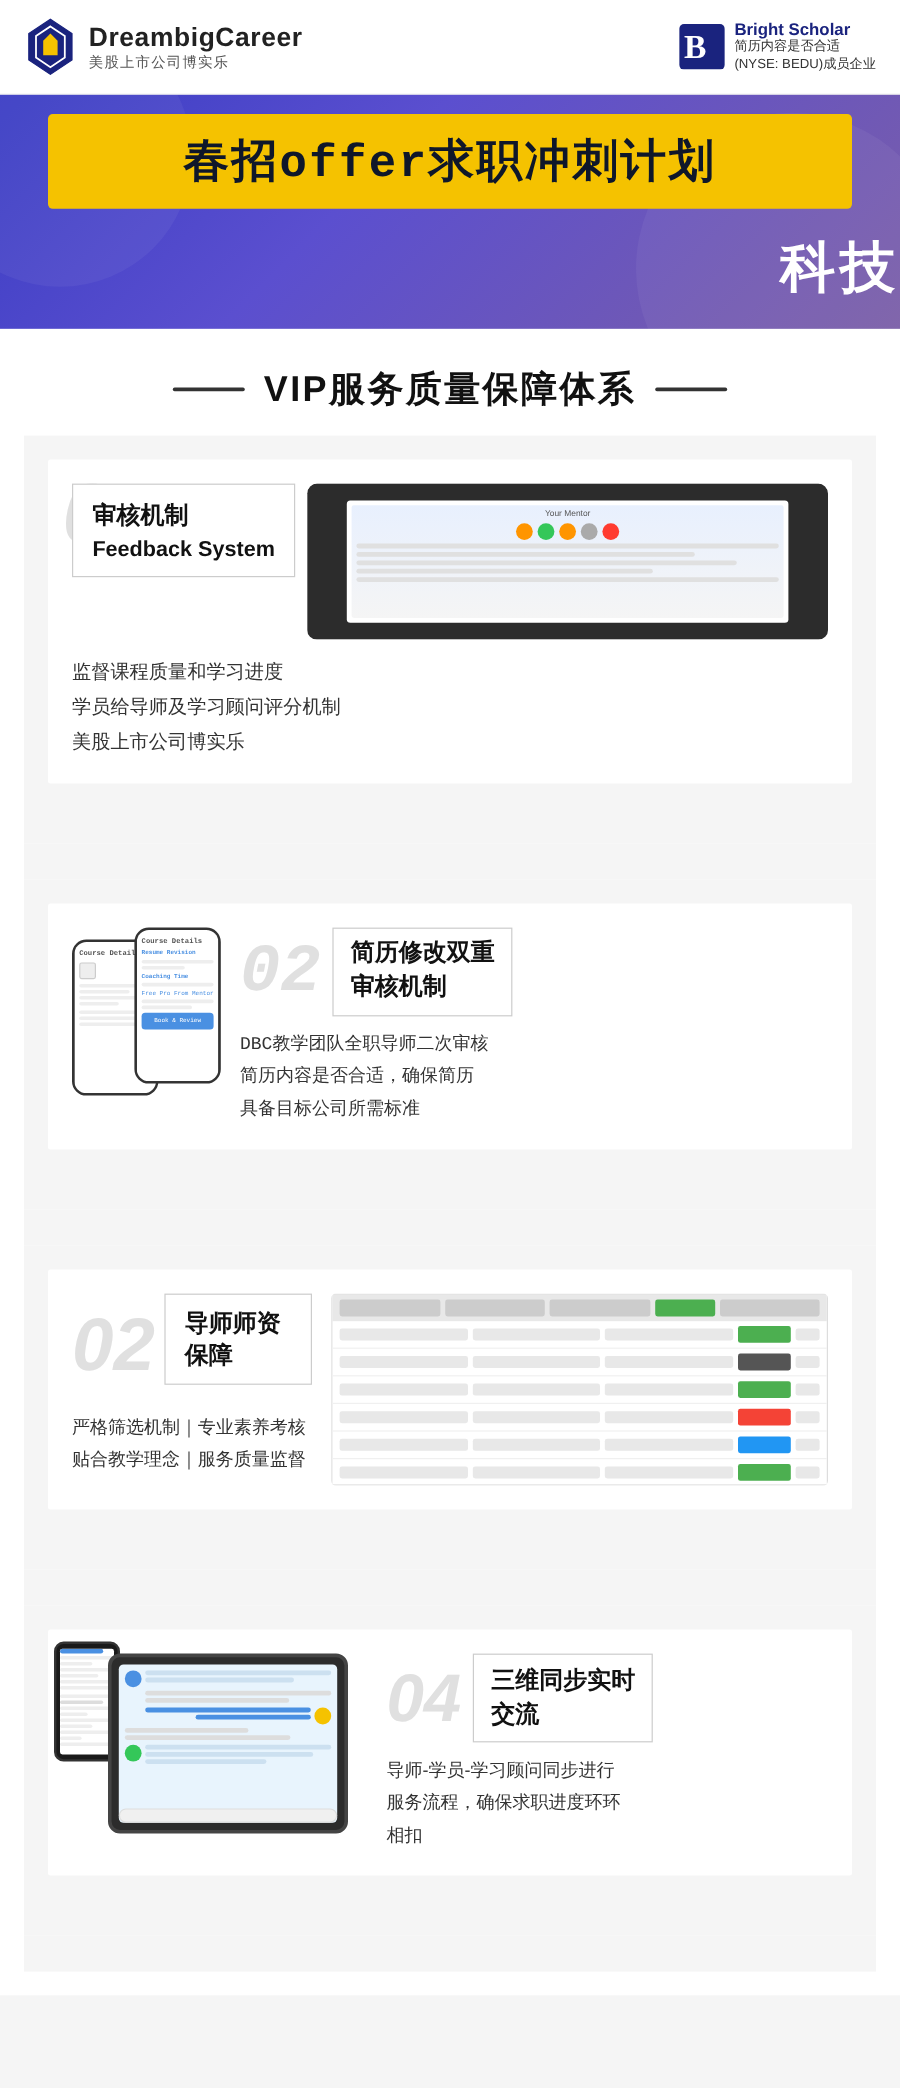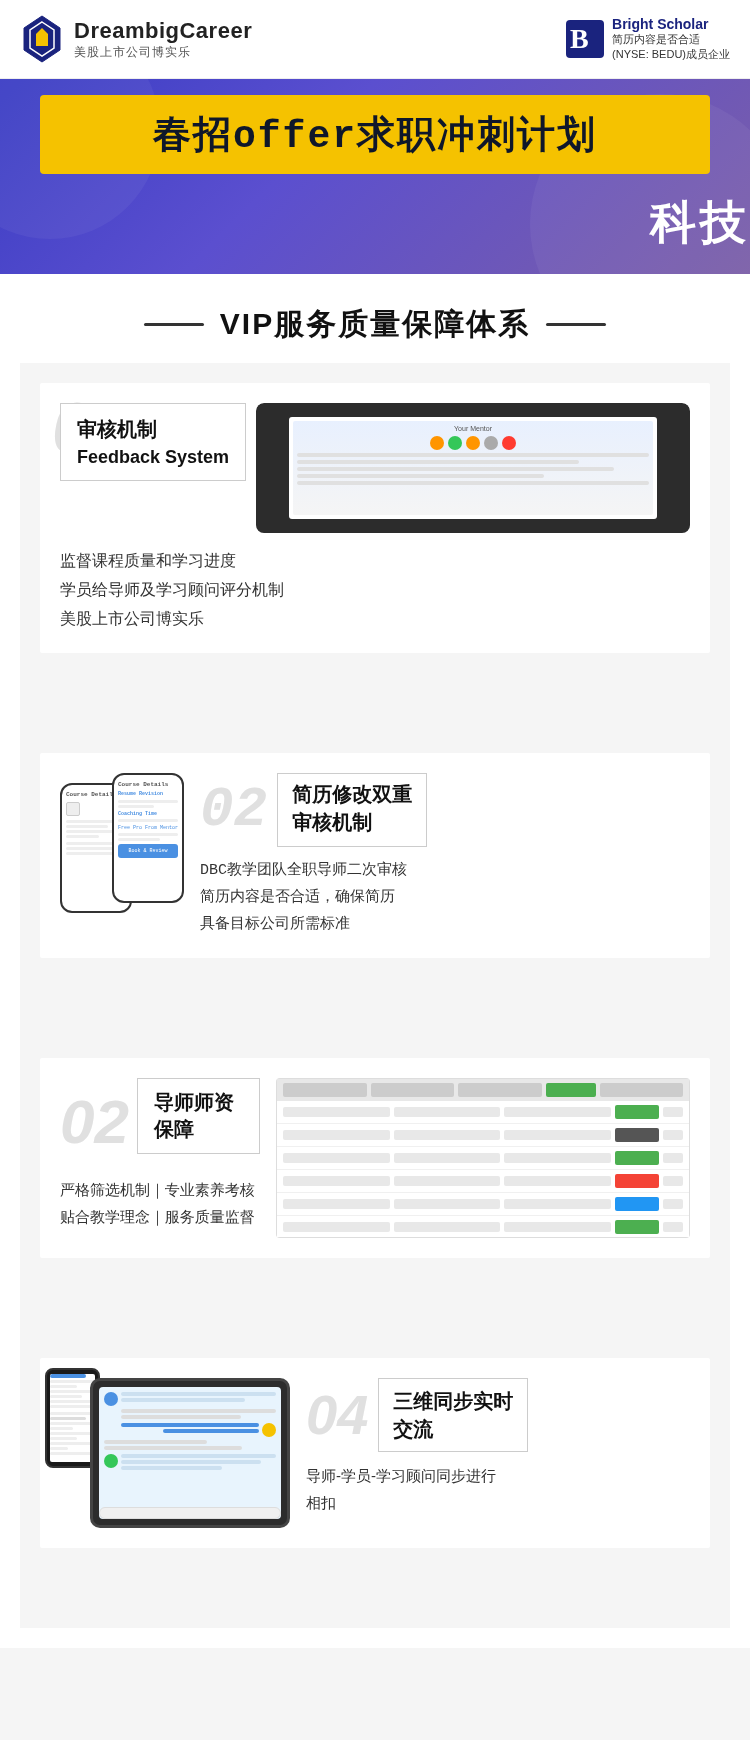--- a/index.html
+++ b/index.html
@@ -405,21 +405,21 @@
 
     
     .feature-04 {
       background: #fff;
       padding: 20px;
       margin: 0 10px 30px;
       border-radius: 2px;
     }
     .feature-04-inner {
       display: flex;
-      gap: 16px;
+      gap: 32px;
       align-items: flex-start;
     }
     .feature-04-left {
       flex: 0 0 220px;
       position: relative;
     }
     .ipad-mock {
       width: 200px;
       height: 150px;
       background: #2c2c2c;
@@ -780,20 +780,21 @@
         <div class="feature-04-right">
           <div class="num-title-row">
             <span class="big-num">04</span>
             <div class="feature-title-box">
               <div class="feature-title-text">三维同步实时</div>
               <div class="feature-title-text">交流</div>
             </div>
           </div>
           <div class="feature-desc">
             <div>导师-学员-学习顾问同步进行</div>
+            <div>服务流程，确保求职进度环环</div>
             <div>相扣</div>
           </div>
         </div>
       </div>
     </div>
   </div>
 
   <div class="spacer-lg"></div>
 
 </div>

